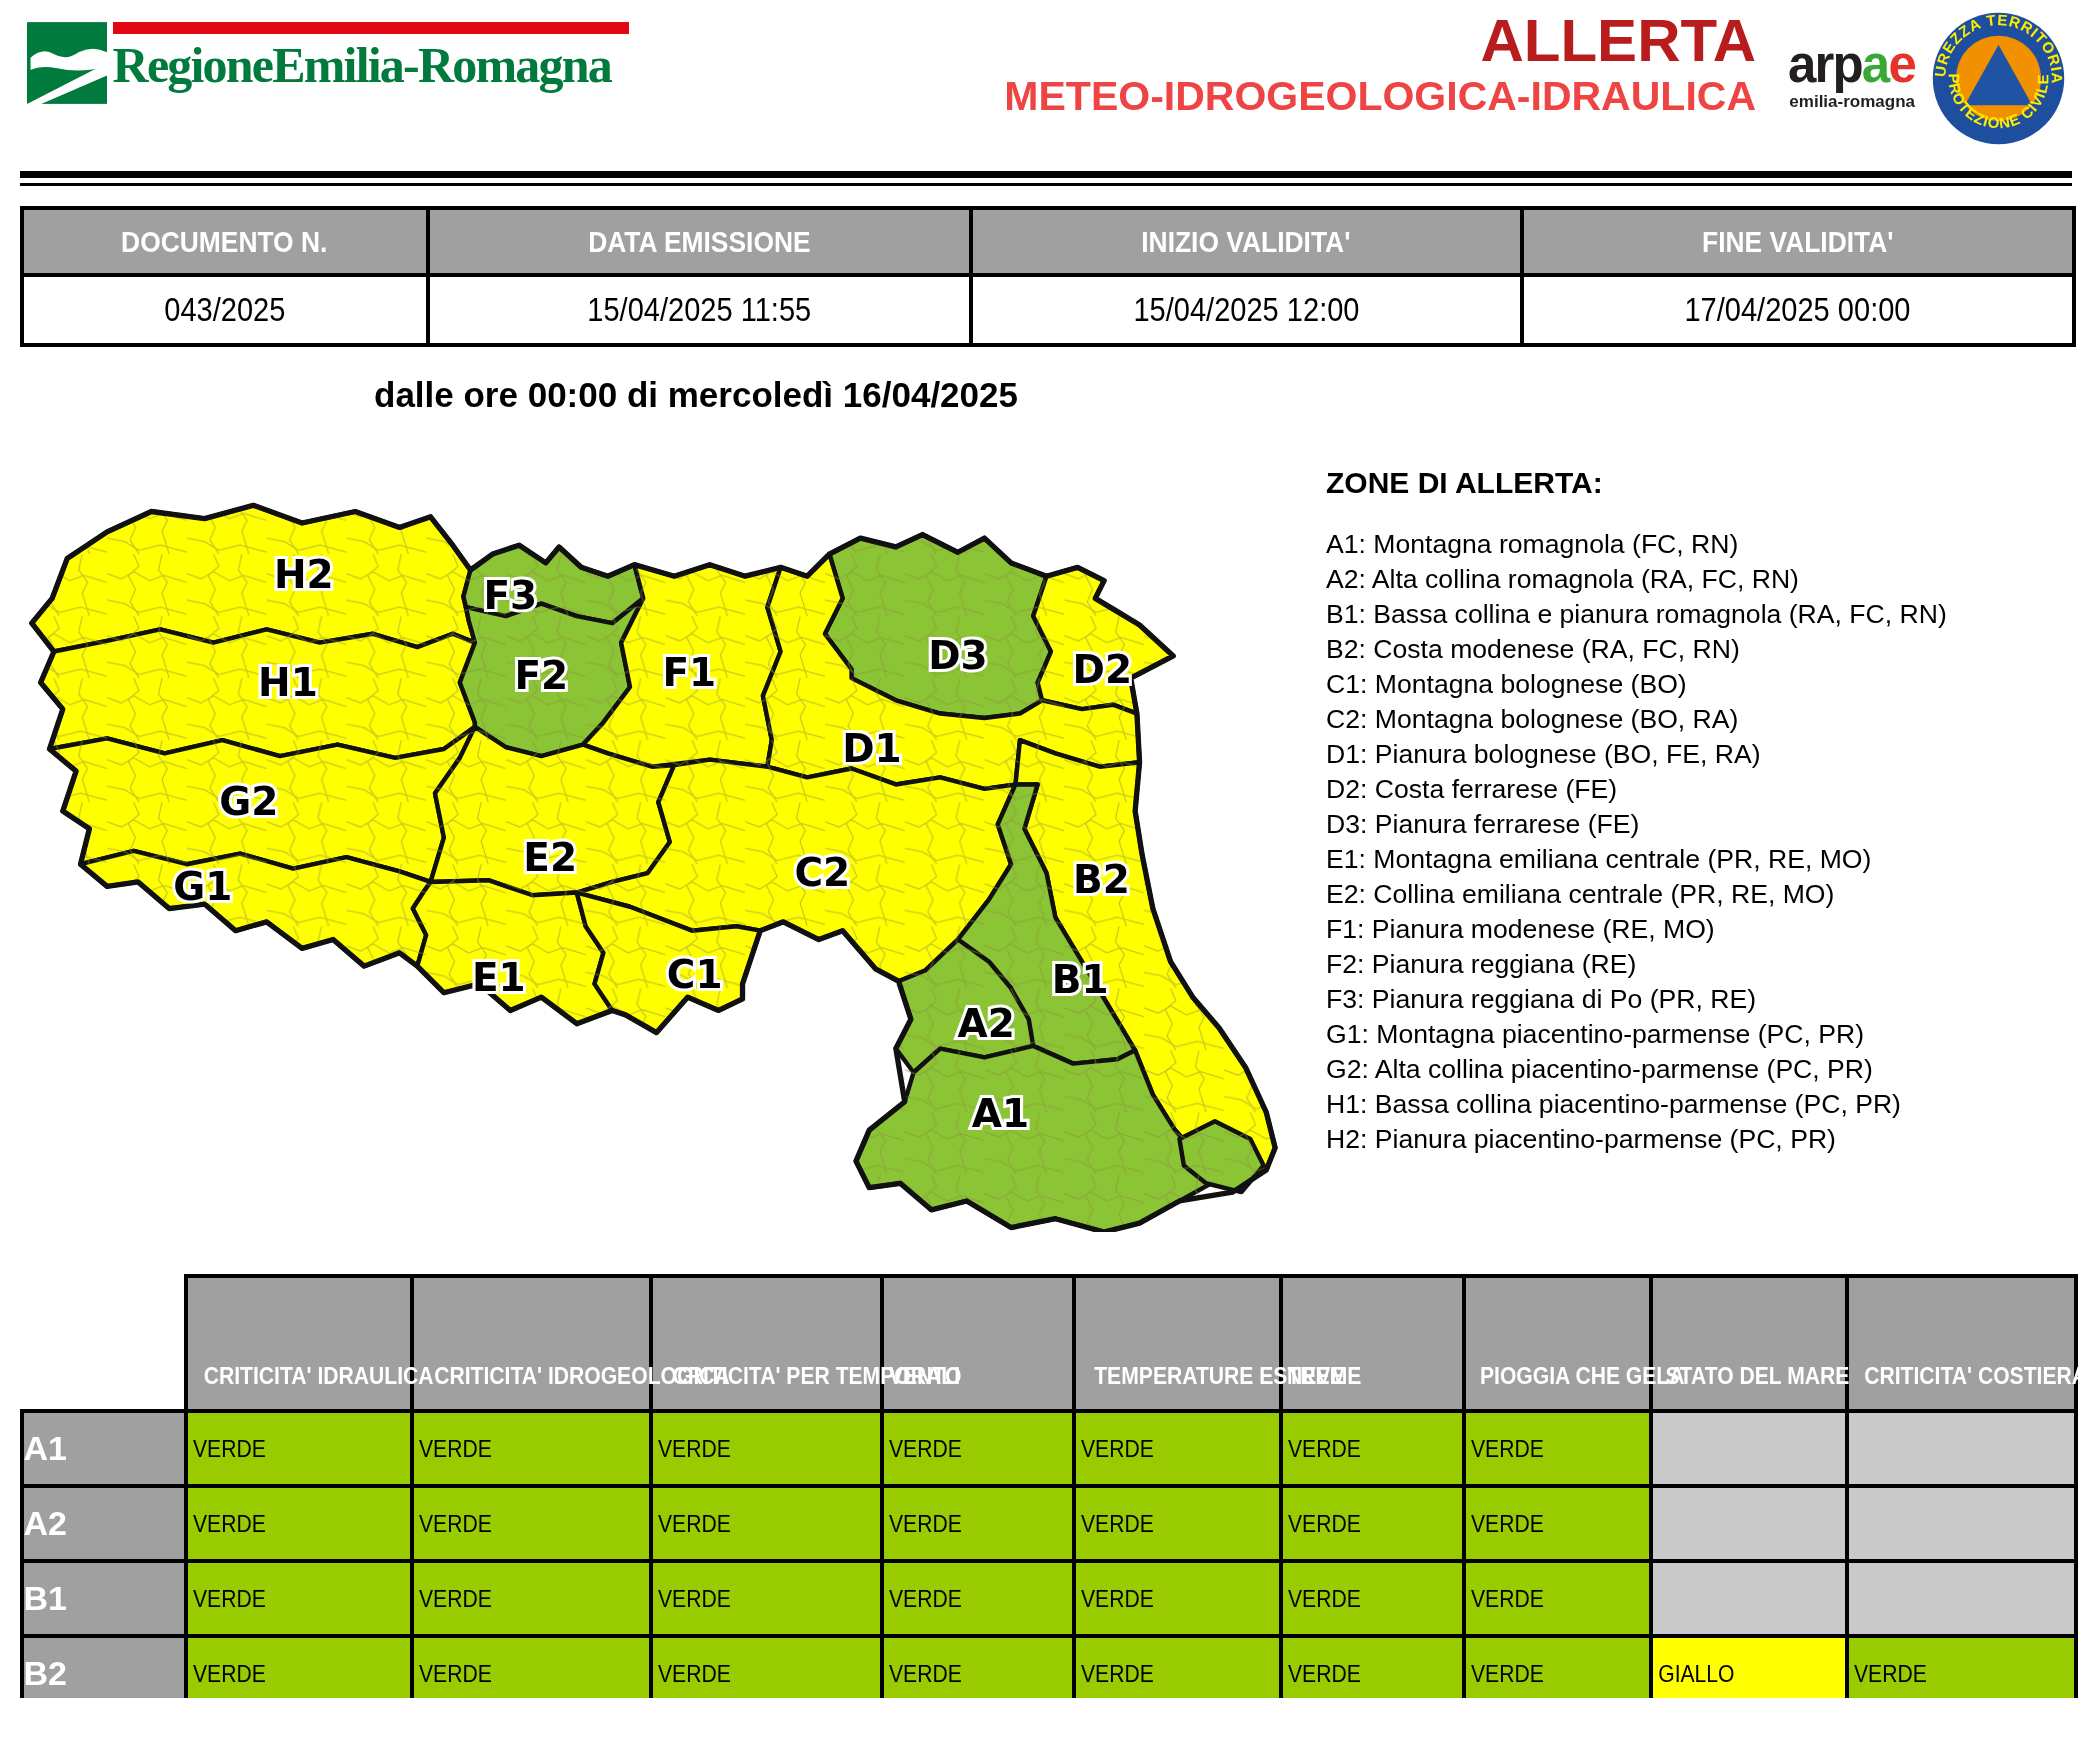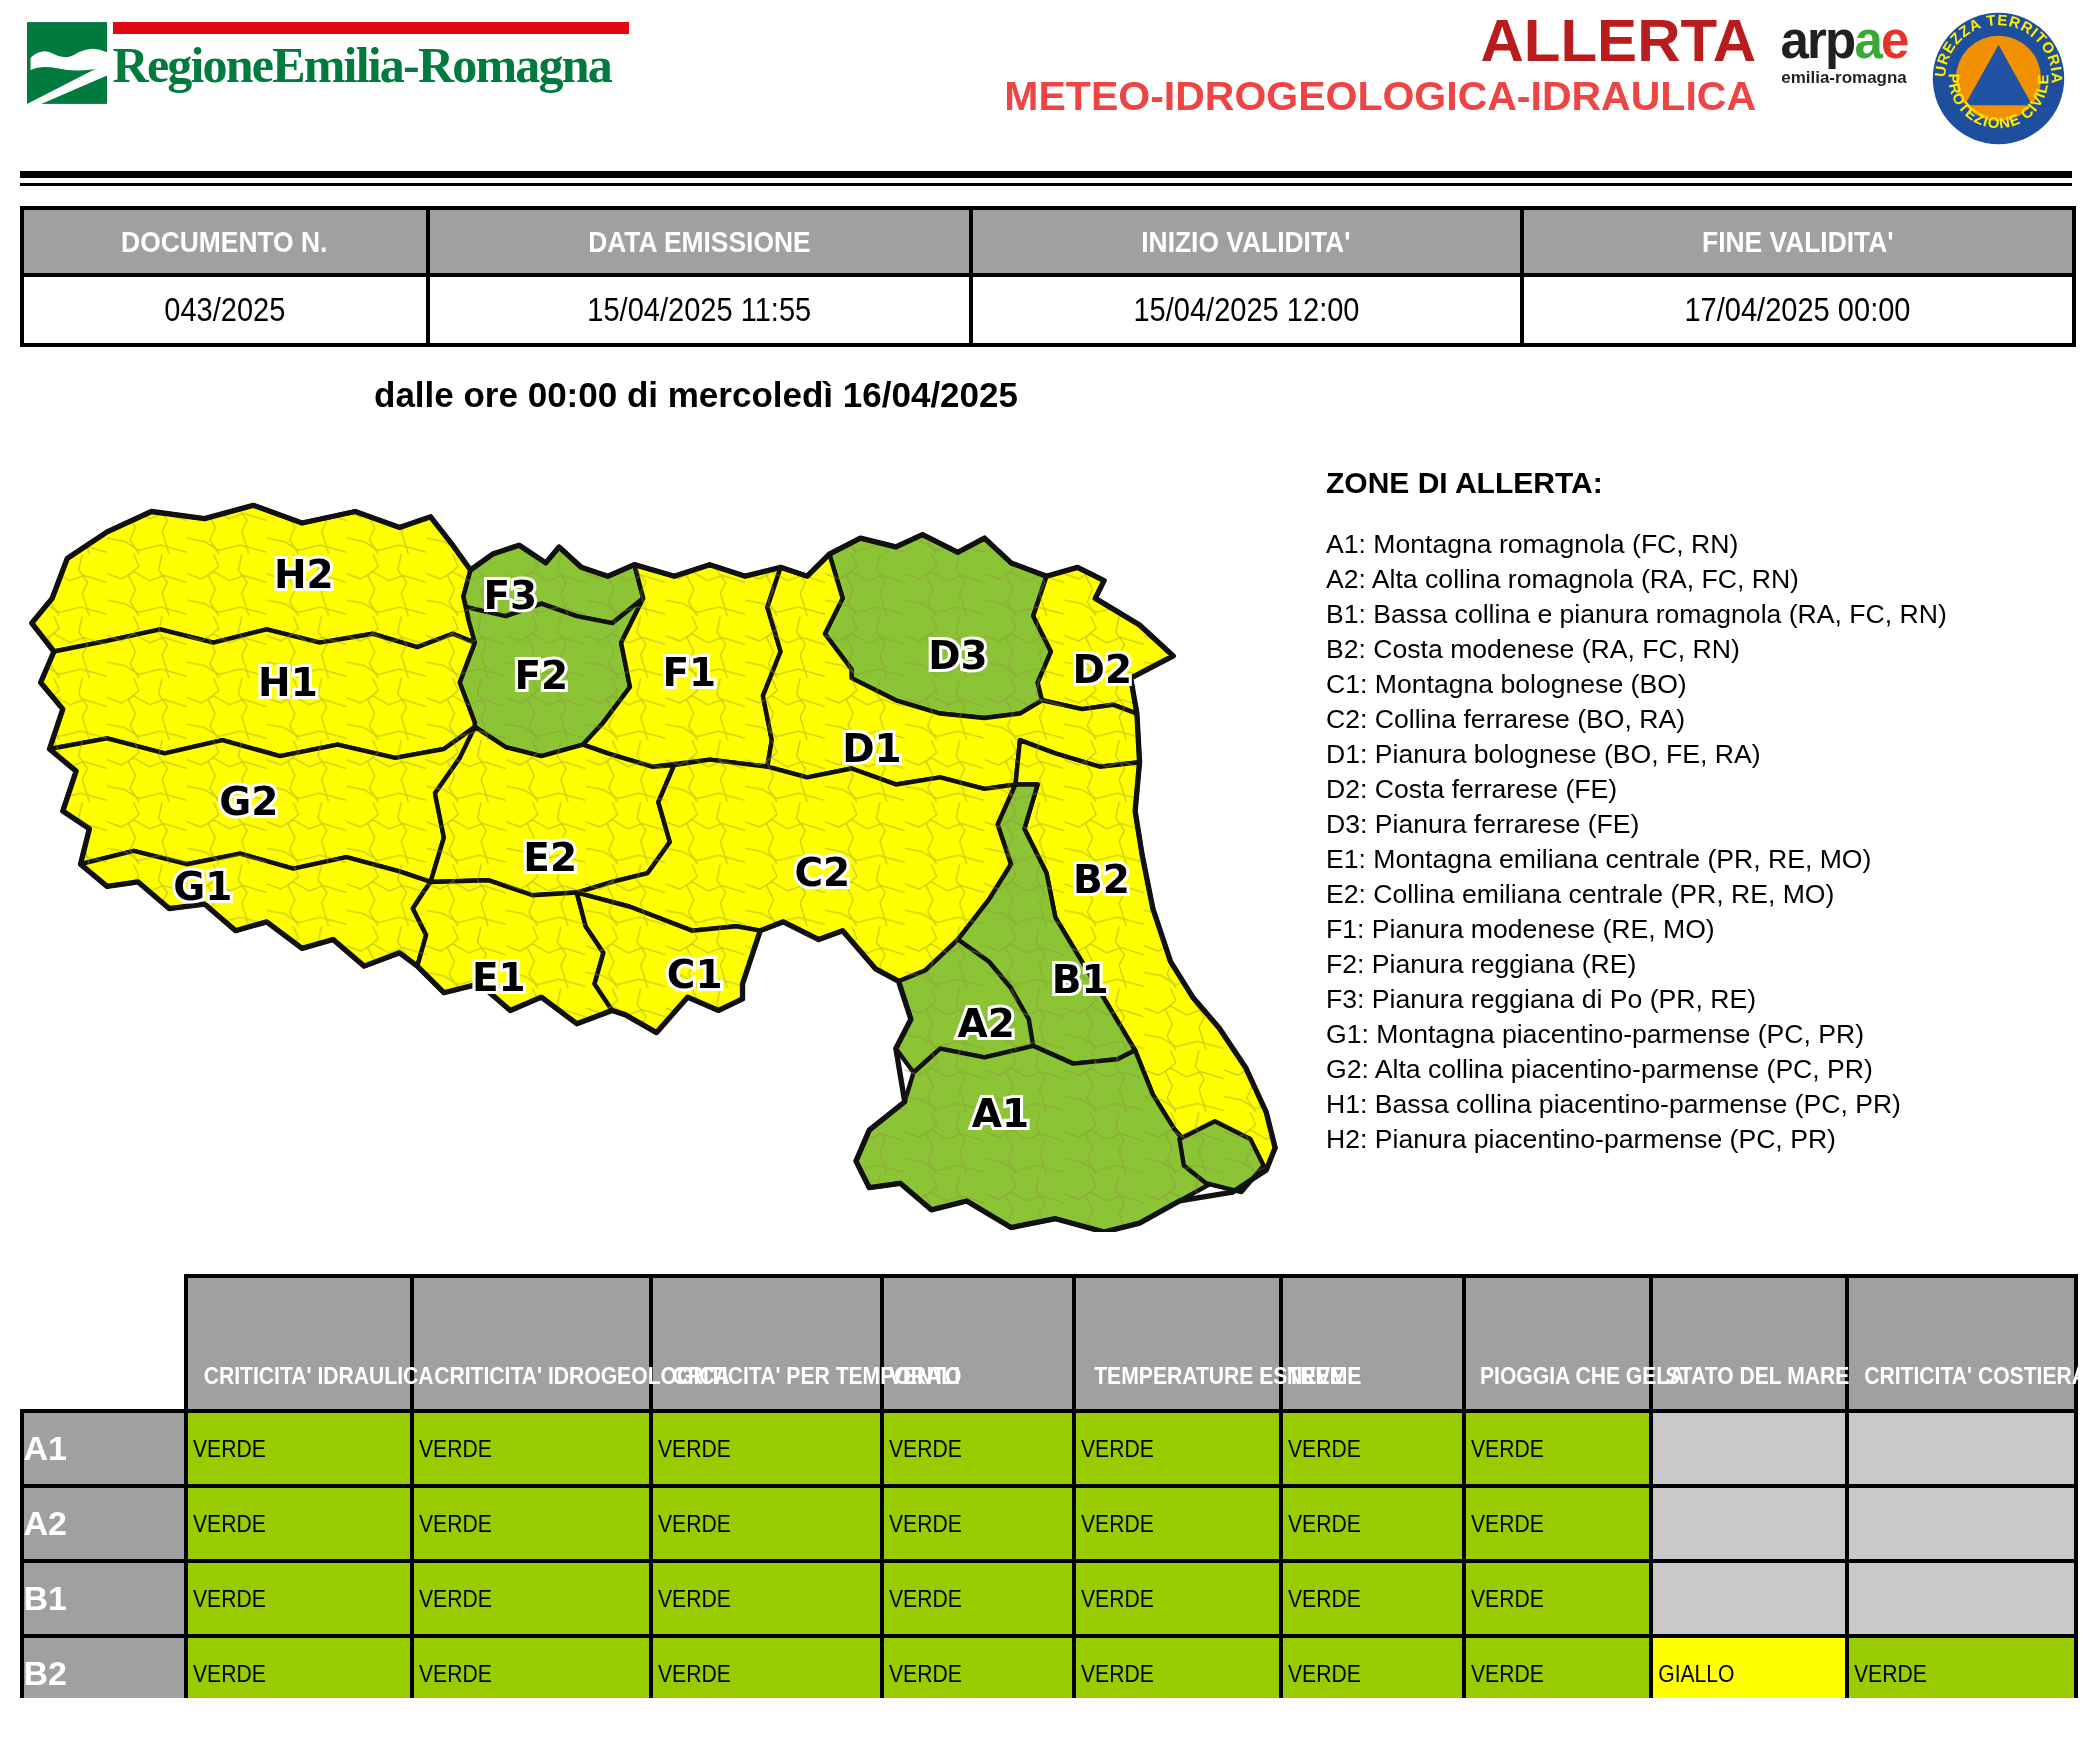--- a/index.html
+++ b/index.html
@@ -15,21 +15,21 @@
   .region-logo .redbar { position:absolute; left:86px; top:0; width:516px; height:12.4px; background:#e30613; }
   .region-logo .rl-text {
     position:absolute; left:86px; top:14px; width:516px;
     font-family:"Liberation Serif", serif; font-weight:bold; color:#007a3d;
     font-size:50px; letter-spacing:-1.8px; white-space:nowrap;
   }
   .titles { position:absolute; left:736px; top:8.9px; width:1020px; text-align:right; }
   .titles .t1 { font-size:60px; font-weight:800; color:#b91c1c; letter-spacing:0px; line-height:64px; }
   .titles .t2 { font-size:41px; font-weight:bold; color:#ef4444; line-height:46px; }
 
-  .arpae { position:absolute; left:1773px; top:16px; width:142px; text-align:center; }
+  .arpae { position:absolute; left:1773px; top:40px; width:142px; text-align:right; }
   .arpae .word { font-size:51px; font-weight:800; letter-spacing:-1.8px; line-height:50px; }
   .arpae .c-blk { color:#231f20; } .arpae .c-grn { color:#39a935; } .arpae .c-red { color:#e6332a; }
   .arpae .sub { font-size:17px; font-weight:bold; color:#231f20; margin-top:1.8px; letter-spacing:0px; }
 
   .pc-badge { position:absolute; left:1931px; top:10.6px; width:135px; height:135px; }
 
   .double-rule { position:absolute; left:19.5px; top:171px; width:2052px; height:15px;
     border-top:7px solid #000; border-bottom:3.5px solid #000; }
 
   
@@ -201,21 +201,21 @@
     </g>
   </svg>
 
   <div class="legend">
     <div class="lg-title">ZONE DI ALLERTA:</div>
     <div class="lg-item">A1: Montagna romagnola (FC, RN)</div>
     <div class="lg-item">A2: Alta collina romagnola (RA, FC, RN)</div>
     <div class="lg-item">B1: Bassa collina e pianura romagnola (RA, FC, RN)</div>
     <div class="lg-item">B2: Costa modenese (RA, FC, RN)</div>
     <div class="lg-item">C1: Montagna bolognese (BO)</div>
-    <div class="lg-item">C2: Collina ferrarese (BO, RA)</div>
+    <div class="lg-item">C2: Montagna bolognese (BO, RA)</div>
     <div class="lg-item">D1: Pianura bolognese (BO, FE, RA)</div>
     <div class="lg-item">D2: Costa ferrarese (FE)</div>
     <div class="lg-item">D3: Pianura ferrarese (FE)</div>
     <div class="lg-item">E1: Montagna emiliana centrale (PR, RE, MO)</div>
     <div class="lg-item">E2: Collina emiliana centrale (PR, RE, MO)</div>
     <div class="lg-item">F1: Pianura modenese (RE, MO)</div>
     <div class="lg-item">F2: Pianura reggiana (RE)</div>
     <div class="lg-item">F3: Pianura reggiana di Po (PR, RE)</div>
     <div class="lg-item">G1: Montagna piacentino-parmense (PC, PR)</div>
     <div class="lg-item">G2: Alta collina piacentino-parmense (PC, PR)</div>

